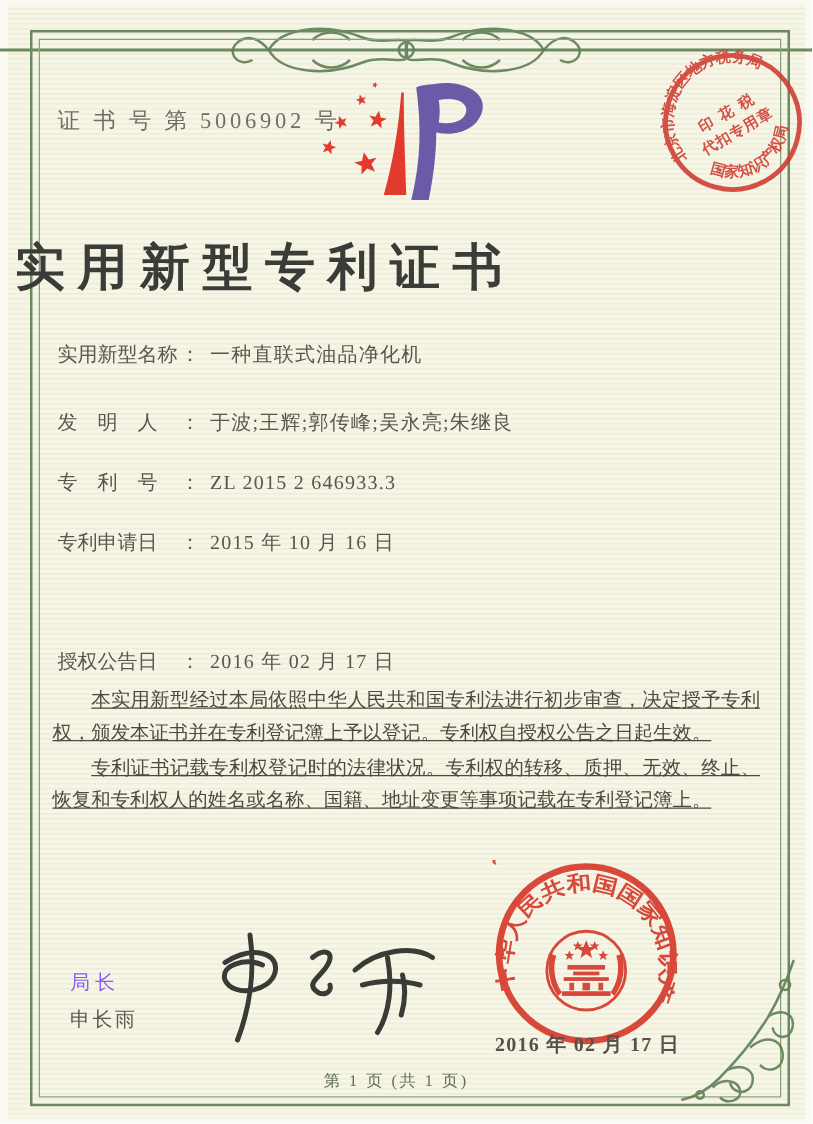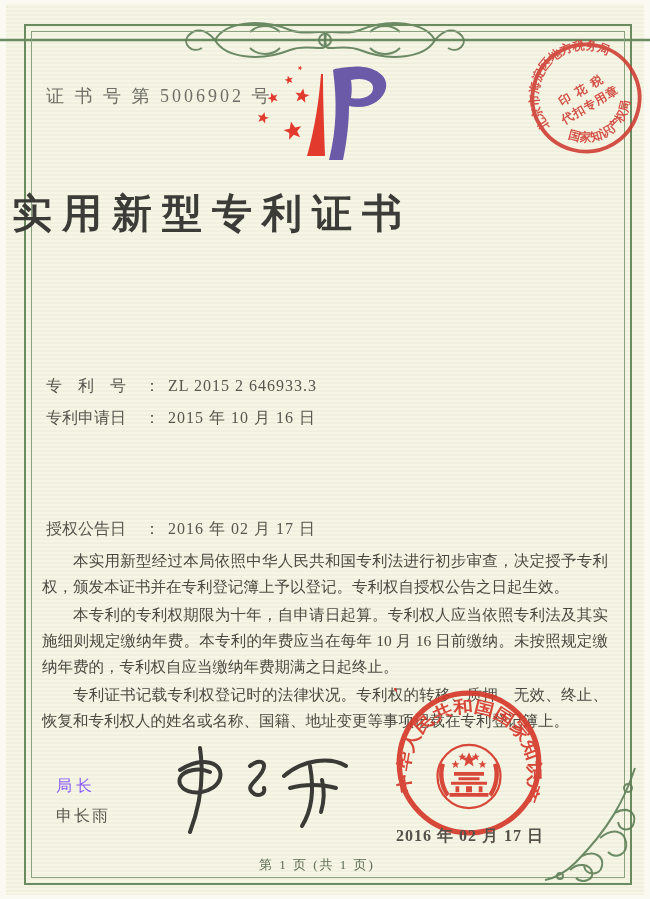--- a/index.html
+++ b/index.html
@@ -15,21 +15,21 @@
                border:1px solid #88a37c;pointer-events:none;}
   .abs{position:absolute;}
   #cert-number{left:46px;top:84px;font-size:18px;color:#6e6e67;letter-spacing:3px;}
   #title{left:0;top:186px;width:650px;text-align:left;font-size:40px;font-weight:bold;
          color:#3b3b38;letter-spacing:10px;padding-left:12px;}
   .field-row{left:46px;width:560px;font-size:16px;color:#57564f;}
   .flabel{display:inline-block;width:98px;vertical-align:top;white-space:nowrap;}
   .fcolon{display:inline-block;margin-right:8px;}
   .fvalue{letter-spacing:1px;}
   #body-text{left:42px;top:548px;width:566px;font-size:15.5px;line-height:26px;
-             color:#4a4a42;text-align:justify;}
+             color:#4a4a42;text-align:justify;text-decoration:underline;}
   #body-text p{margin:0 0 2px 0;text-indent:2em;}
   #sig-title{left:56px;top:776px;font-size:16px;color:#8b5cf6;letter-spacing:4px;}
   #sig-name{left:56px;top:806px;font-size:16px;color:#5a5952;letter-spacing:2px;}
   #footer{left:0;top:856px;width:634px;text-align:center;font-size:13px;color:#5f6d55;letter-spacing:2px;}
   #seal-date{left:385px;top:826px;width:170px;text-align:center;font-size:16px;
              color:#55504a;letter-spacing:1px;font-weight:bold;}
   svg{display:block;}
 </style>
 </head>
 <body>
@@ -95,33 +95,38 @@
       </text>
       <text x="80" y="74" text-anchor="middle" font-size="14" fill="#cf3a30" font-weight="bold" font-family="'Liberation Serif',serif" letter-spacing="2">印 花 税</text>
       <text x="80" y="94" text-anchor="middle" font-size="14" fill="#cf3a30" font-weight="bold" font-family="'Liberation Serif',serif" letter-spacing="1">代扣专用章</text>
     </g>
   </svg>
 
   <div class="abs" id="cert-number">证 书 号 第 5006902 号</div>
 
   <div class="abs" id="title">实用新型专利证书</div>
 
+  <div class="abs field-row" style="top:274px">
+    <span class="flabel">实用新型名称</span><span class="fcolon">：</span><span class="fvalue">一种直联式油品净化机</span>
+  </div>
+  <div class="abs field-row" style="top:328px">
+    <span class="flabel">发　明　人</span><span class="fcolon">：</span><span class="fvalue">于波;王辉;郭传峰;吴永亮;朱继良</span>
+  </div>
   <div class="abs field-row" style="top:376px">
     <span class="flabel">专　利　号</span><span class="fcolon">：</span><span class="fvalue">ZL 2015 2 646933.3</span>
   </div>
-  <div class="abs field-row" style="top:408px">
+  <div class="abs field-row" style="top:424px">
     <span class="flabel">专利申请日</span><span class="fcolon">：</span><span class="fvalue">2015 年 10 月 16 日</span>
   </div>
   <div class="abs field-row" style="top:519px">
     <span class="flabel">授权公告日</span><span class="fcolon">：</span><span class="fvalue">2016 年 02 月 17 日</span>
   </div>
 
   <div class="abs" id="body-text">
     <p>本实用新型经过本局依照中华人民共和国专利法进行初步审查，决定授予专利权，颁发本证书并在专利登记簿上予以登记。专利权自授权公告之日起生效。</p>
-    <p>本专利的专利权期限为十年，自申请日起算。专利权人应当依照专利法及其实施细则规定缴纳年费。本专利的年费应当在每年 10 月 16 日前缴纳。未按照规定缴纳年费的，专利权自应当缴纳年费期满之日起终止。</p>
     <p>专利证书记载专利权登记时的法律状况。专利权的转移、质押、无效、终止、恢复和专利权人的姓名或名称、国籍、地址变更等事项记载在专利登记簿上。</p>
   </div>
 
   <svg class="abs" style="left:394px;top:688px;" width="150" height="150" viewBox="0 0 200 200">
     <g fill="#d63a2c" opacity="0.92">
       <circle cx="100" cy="100" r="93" fill="none" stroke="#d63a2c" stroke-width="7"></circle>
       <path id="sealArc" d="M25,140 A80,80 0 1 1 175,140" fill="none"></path>
       <text font-size="22" font-weight="bold" font-family="'Liberation Serif',serif">
         <textPath href="#sealArc" startOffset="2" textLength="368" lengthAdjust="spacingAndGlyphs">中华人民共和国国家知识产权局</textPath>
       </text>

